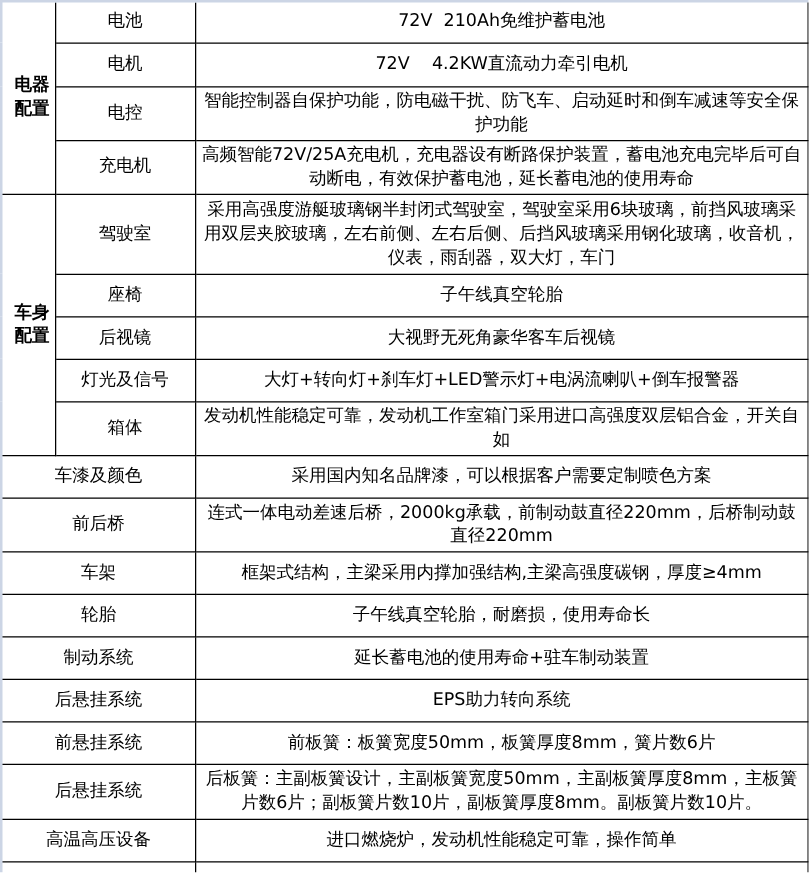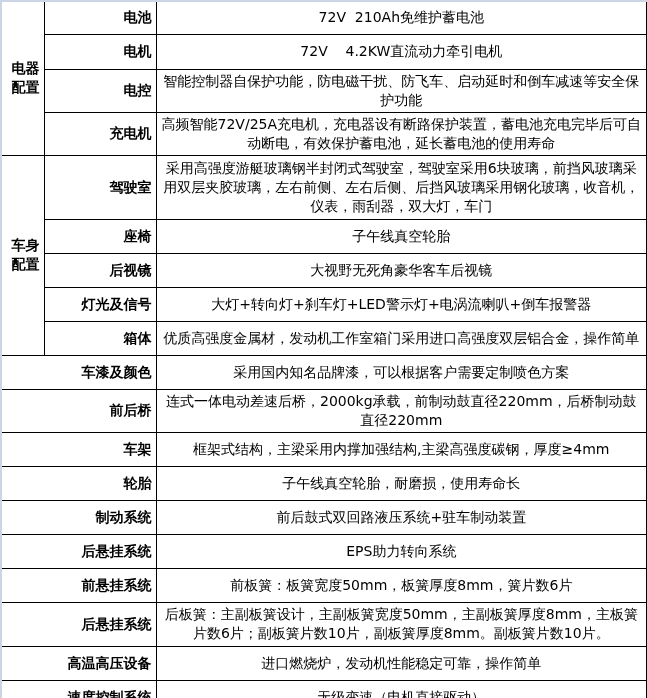--- a/index.html
+++ b/index.html
@@ -38,21 +38,21 @@
   col.c1 { width: 43px; }
   col.c2 { width: 112px; }
   col.c3 { width: 490px; }
   td.group {
     font-weight: bold;
     text-align: right;
     font-size: 15px;
     line-height: 20px;
     padding: 2px 1px;
   }
-  td.label { text-align: right; font-weight: bold; }
+  td.label { text-align: center; }
   td.value { white-space: pre-wrap; text-align: center; }
   tr { height: 34px; }
   tr.h33 { height: 33px; }
   tr.h35 { height: 35px; }
   tr.h42 { height: 42px; margin-left: 21px; }
   tr.h64 { height: 64px; }
   tr.h44 { height: 44px; }
 </style>
 </head>
 <body>
@@ -96,42 +96,42 @@
       <tr>
         <td class="label">后视镜</td>
         <td class="value">大视野无死角豪华客车后视镜</td>
       </tr>
       <tr>
         <td class="label">灯光及信号</td>
         <td class="value">大灯+转向灯+刹车灯+LED警示灯+电涡流喇叭+倒车报警器</td>
       </tr>
       <tr>
         <td class="label">箱体</td>
-        <td class="value">优质高强度金属材，发动机工作室箱门采用进口高强度双层铝合金，操作简单</td>
+        <td class="value">发动机性能稳定可靠，发动机工作室箱门采用进口高强度双层铝合金，开关自如</td>
       </tr>
 
       <tr>
         <td class="label" colspan="2">车漆及颜色</td>
         <td class="value">采用国内知名品牌漆，可以根据客户需要定制喷色方案</td>
       </tr>
       <tr>
         <td class="label" colspan="2">前后桥</td>
         <td class="value">连式一体电动差速后桥，2000kg承载，前制动鼓直径220mm，后桥制动鼓直径220mm</td>
       </tr>
       <tr>
         <td class="label" colspan="2">车架</td>
         <td class="value">框架式结构，主梁采用内撑加强结构,主梁高强度碳钢，厚度≥4mm</td>
       </tr>
       <tr>
         <td class="label" colspan="2">轮胎</td>
         <td class="value">子午线真空轮胎，耐磨损，使用寿命长</td>
       </tr>
       <tr>
         <td class="label" colspan="2">制动系统</td>
-        <td class="value">前后鼓式双回路液压系统+驻车制动装置</td>
+        <td class="value">延长蓄电池的使用寿命+驻车制动装置</td>
       </tr>
       <tr>
         <td class="label" colspan="2">后悬挂系统</td>
         <td class="value">EPS助力转向系统</td>
       </tr>
       <tr>
         <td class="label" colspan="2">前悬挂系统</td>
         <td class="value">前板簧：板簧宽度50mm，板簧厚度8mm，簧片数6片</td>
       </tr>
       <tr class="h44">

